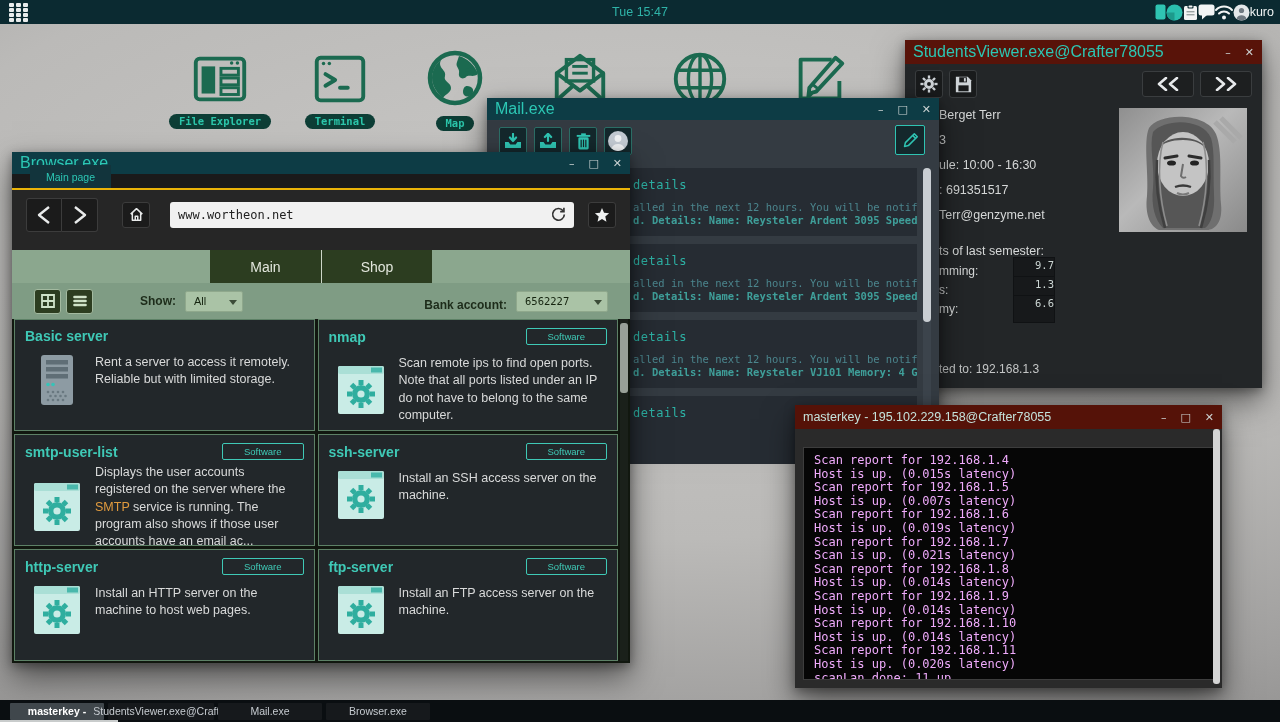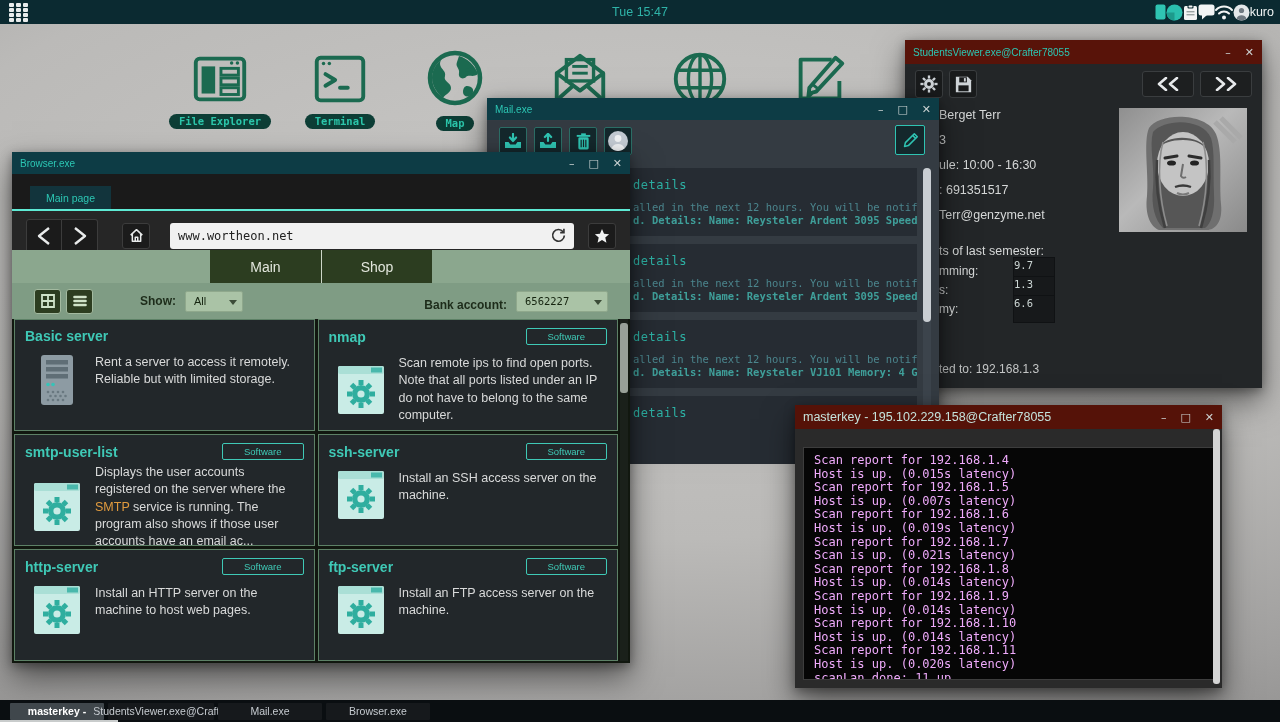--- a/index.html
+++ b/index.html
@@ -2,21 +2,21 @@
 <html><head>
 <meta charset="utf-8">
 <style>
   * { margin:0; padding:0; box-sizing:border-box; }
   html,body { width:1280px; height:722px; overflow:hidden; font-family:"Liberation Sans", sans-serif; }
   body { position:relative;
     background: radial-gradient(ellipse 130% 95% at 50% 32%, #c9c8c6 0%, #bbbab8 45%, #a09f9e 72%, #7e7d7c 100%);
   }
   .window { position:absolute; box-shadow: 0 14px 30px rgba(0,0,0,.5), 0 3px 10px rgba(0,0,0,.35); }
   .titlebar { display:flex; align-items:center; padding:0 8px; }
-  .titlebar .t-title { flex:1; font-size:10px; }
+  .titlebar .t-title { flex:1; font-size:16px; }
   .win-controls { display:flex; gap:14px; align-items:center; }
   .win-controls span { font-family:"DejaVu Sans", sans-serif; font-size:11px; color:#cdd4d4; cursor:default; }
 
   
   #topbar { position:absolute; top:0; left:0; width:1280px; height:24px; background:#0b2a31; z-index:60;
             display:flex; align-items:center; }
   #apps-grid { width:26px; height:20px; margin-left:5px; display:grid; grid-template-columns:repeat(3,5px); grid-template-rows:repeat(4,4px); gap:1px 2px; align-content:center; justify-content:center; }
   #apps-grid i { background:#e8ecec; border-radius:1px; }
   #clock { position:absolute; left:50%; transform:translateX(-50%); color:#2fb3a8; font-size:12.5px; }
   #tray { position:absolute; right:6px; top:0; height:24px; display:flex; align-items:center; gap:0; }
@@ -38,21 +38,21 @@
             display:flex; align-items:center; justify-content:center; }
   .nav-arrows { margin-left:auto; display:flex; gap:6px; }
   .arrow-btn { width:52px; height:26px; background:#1d1f20; border:1px solid #3a3d3f; border-radius:3px;
                display:flex; align-items:center; justify-content:center; }
   #students .body { position:relative; height:284px; }
   .stu-line { position:absolute; left:34px; color:#d6d8d8; font-size:12.5px; white-space:nowrap; }
   .stu-sec { position:absolute; left:34px; color:#d6d8d8; font-size:12.5px; }
   .grade-row { position:absolute; left:34px; display:flex; align-items:center; }
   .grade-row .g-label { color:#d6d8d8; font-size:12px; }
   .grade-box { position:absolute; left:74px; width:42px; height:28px; background:#17191b; border:1px solid #101214;
-               color:#ccd6d4; font-family:"DejaVu Sans Mono", monospace; font-size:10.5px; text-align:left; line-height:15px; }
+               color:#ccd6d4; font-family:"DejaVu Sans Mono", monospace; font-size:10.5px; text-align:right; line-height:15px; }
   #stu-footer { position:absolute; left:34px; bottom:12px; color:#c4c6c6; font-size:12px; }
   #portrait { position:absolute; left:214px; top:4px; width:128px; height:124px; }
 
   
   #mail { left:487px; top:98px; width:452px; height:327px; z-index:20; background:#343b42; }
   #mail .titlebar { height:22px; background:#0d3c45; }
   #mail .t-title { color:#2cc7b4; }
   #mail .toolbar { position:relative; height:42px; display:flex; align-items:center; gap:7px; padding:0 12px; }
   .m-btn { width:28px; height:28px; background:#14282c; border:1px solid #2c6e66; border-radius:2px;
            display:flex; align-items:center; justify-content:center; }
@@ -65,21 +65,21 @@
   .mail-l1 { margin-top:9px; color:#4b858d; font-size:10.5px; white-space:nowrap; }
   .mail-l2 { margin-top:1px; color:#3f9f9a; font-size:10.5px; font-weight:bold; white-space:nowrap; }
   .mail-l1:empty,.mail-l2:empty{ display:none; }
   #mail-scroll { position:absolute; right:8px; top:70px; bottom:8px; width:8px; background:#3c444c; border-radius:4px; }
   #mail-scroll .thumb { position:absolute; top:0; width:8px; height:62%; background:#c9ced3; border-radius:4px; }
 
   
   #browser { left:12px; top:152px; width:618px; height:511px; z-index:30; background:#262626; }
   #browser .titlebar { height:22px; background:#0d3c45; }
   #browser .t-title { color:#2cc7b4; }
-  #tabstrip { height:37px; background:#1a1a1a; border-bottom:2px solid #5eead4; display:flex; align-items:flex-end; }
+  #tabstrip { height:16px; background:#1a1a1a; border-bottom:2px solid #eab308; display:flex; align-items:flex-end; }
   #tab-main { margin-left:18px; background:#12343c; color:#2cc7b4; font-size:10.5px; padding:6px 16px 5px; }
   #navbar { height:49px; background:#262626; display:flex; align-items:center; padding:0 14px; }
   .nav-btn { width:36px; height:34px; background:#1b1b1b; border:1px solid #3c3c3c; border-radius:3px;
              display:flex; align-items:center; justify-content:center; }
   #btn-back { border-radius:3px 0 0 3px; }
   #btn-fwd { border-radius:0 3px 3px 0; border-left:none; }
   #btn-home { width:28px; height:26px; margin-left:24px; }
   #urlbar { flex:1; height:26px; margin-left:20px; background:#f1f1f1; border-radius:3px; display:flex; align-items:center; padding:0 8px; }
   #urlbar input { flex:1; border:none; outline:none; background:transparent; font-family:"DejaVu Sans Mono", monospace; font-size:12px; color:#222; }
   #btn-star { width:28px; height:26px; margin-left:14px; }

